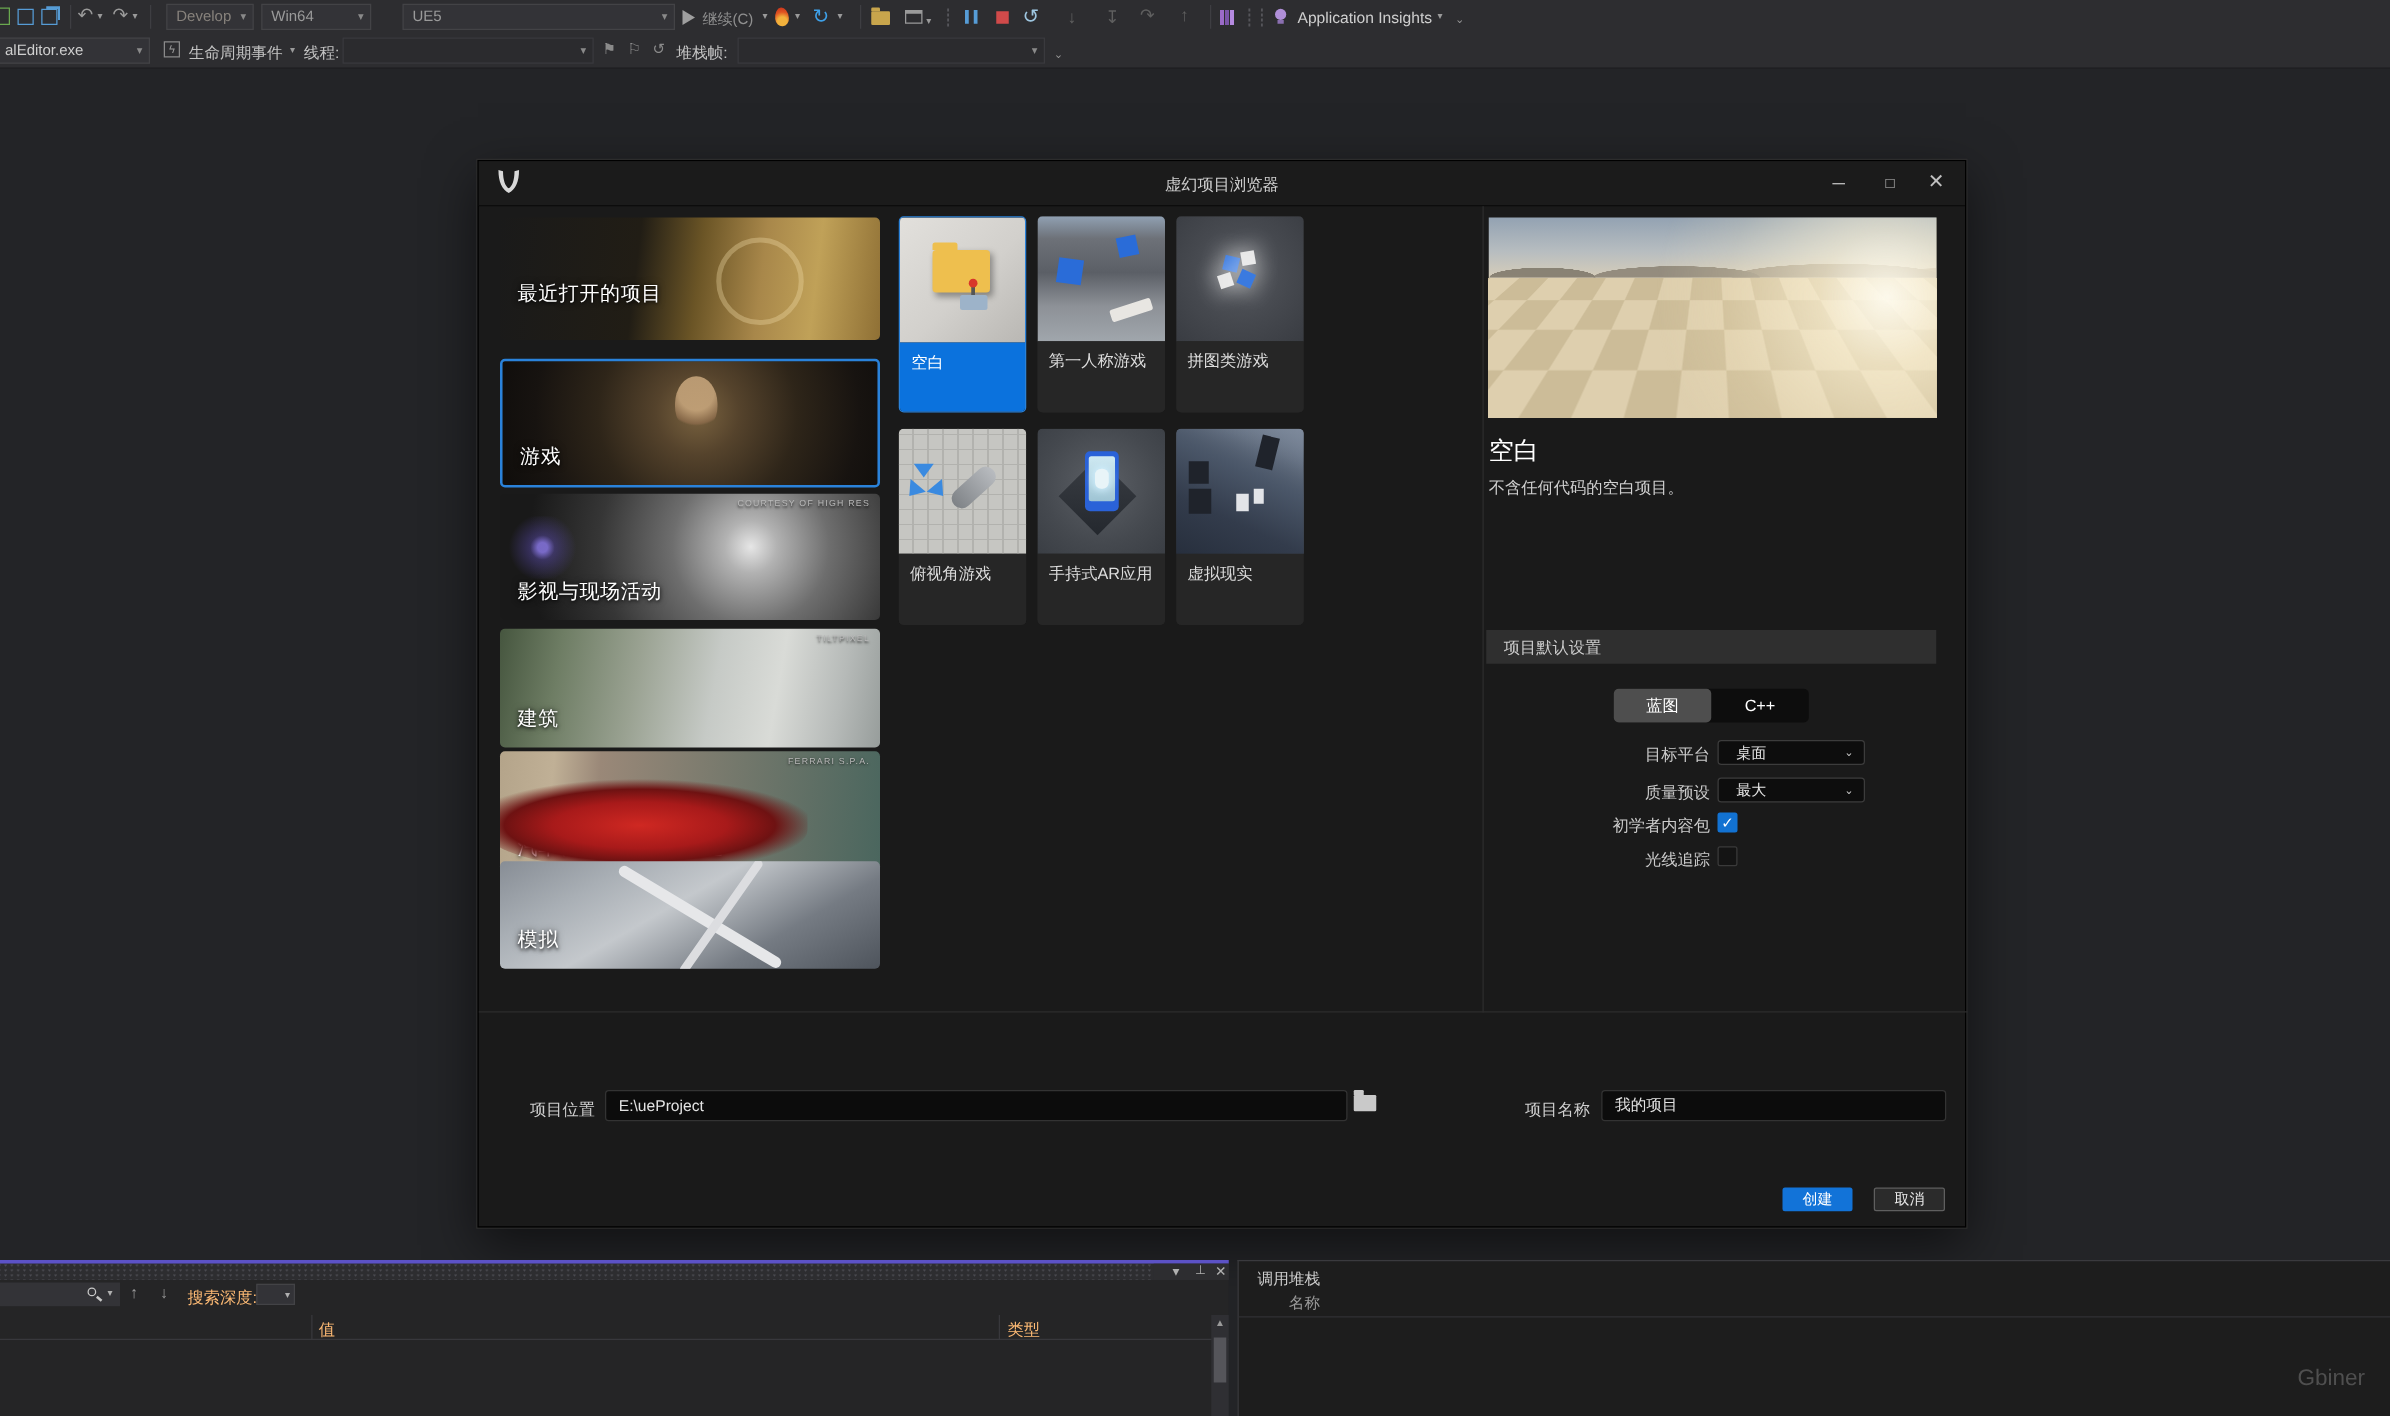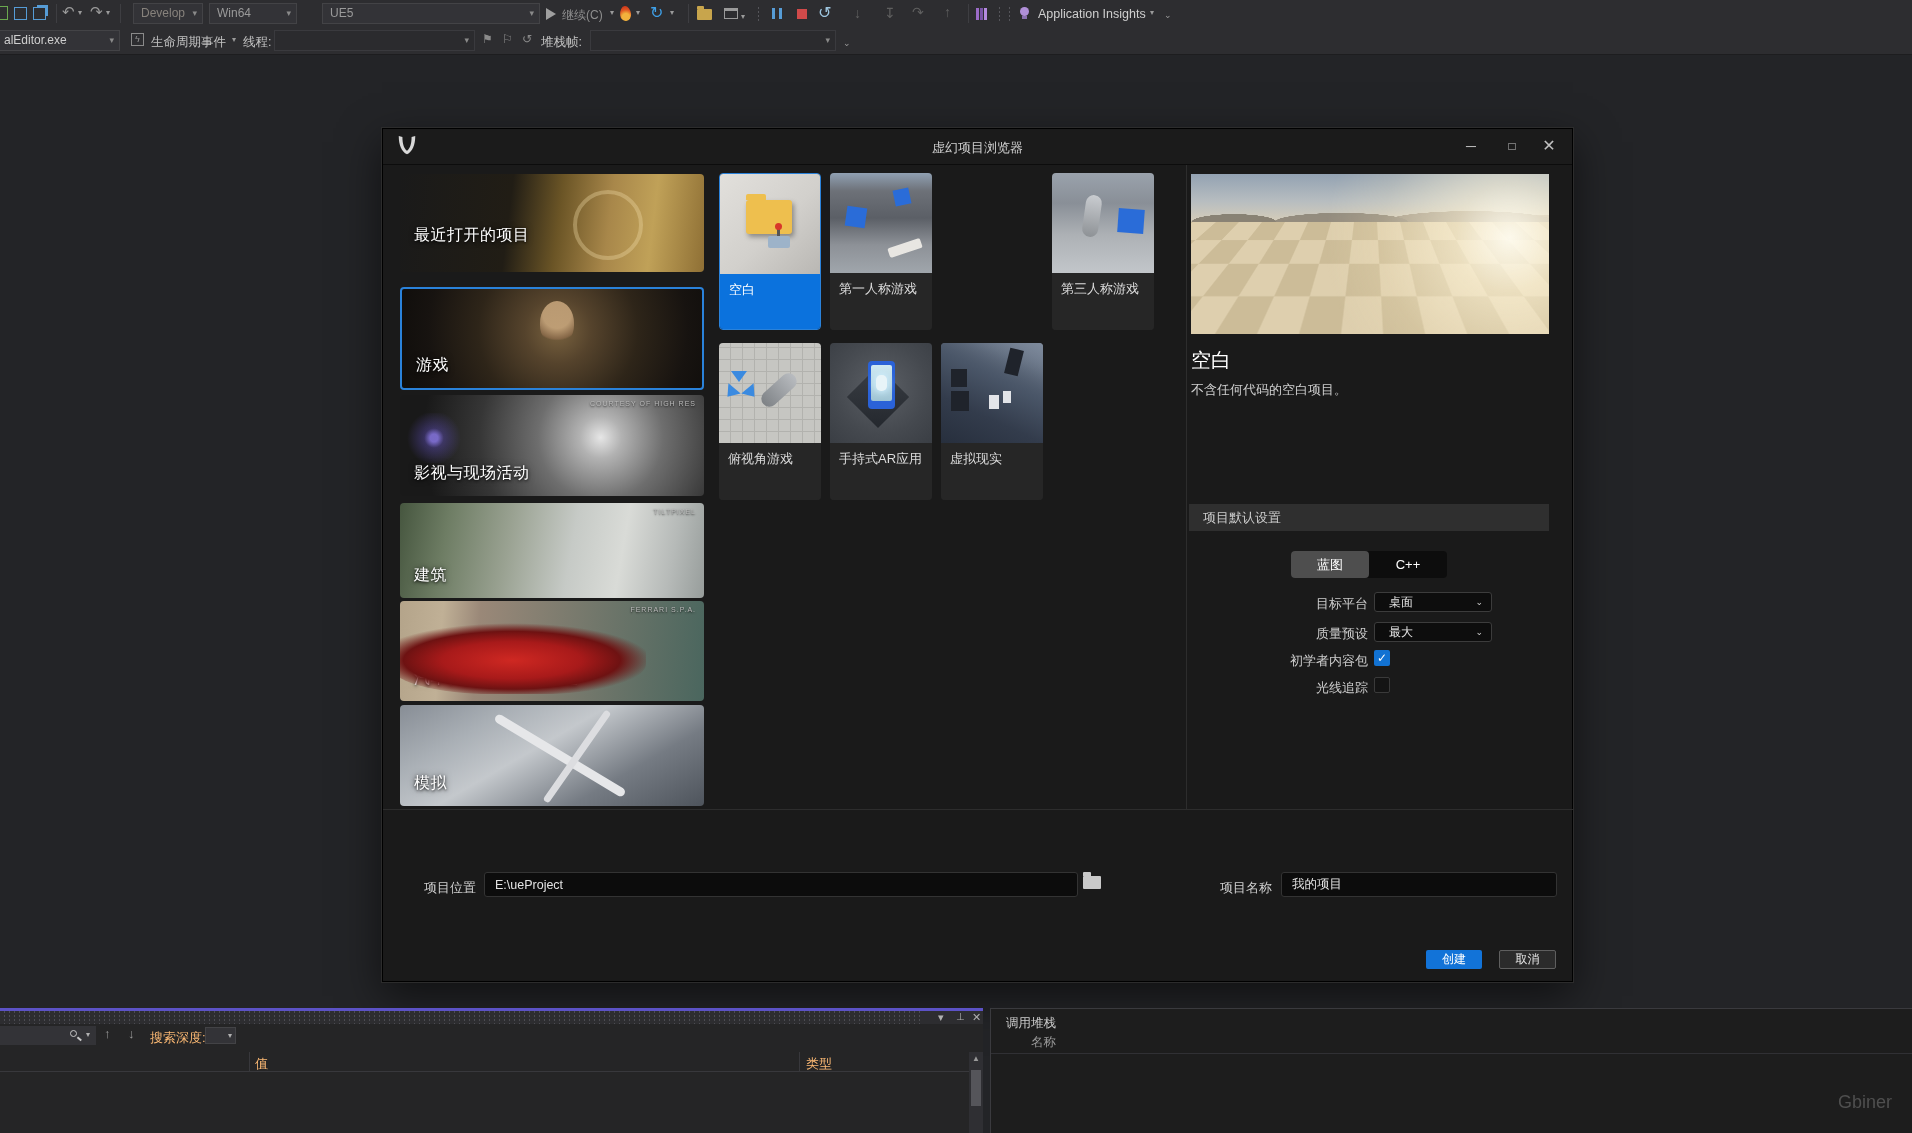--- a/index.html
+++ b/index.html
@@ -65,21 +65,21 @@
   .cat3 { top:266px; height:101px;
     background:radial-gradient(circle at 66% 42%,#e6e6e6 0%,#b2b2b2 10%,#6e6e6e 30%,#363636 58%,#191919 85%); }
   .cat3:before { content:""; position:absolute; left:2%; top:18%; width:70px; height:50px;
     background:radial-gradient(circle at 40% 50%,rgba(150,130,255,.75) 0 8%,rgba(110,90,220,.35) 20%,transparent 55%); }
   .cat4 { top:374px; height:95px;
     background:linear-gradient(100deg,#46563f 0%,#6e7d64 16%,#9aa292 36%,#c6cac6 56%,#d9dbd7 72%,#b6bab8 88%,#979d9b 100%); }
   .cat5 { top:472px; height:100px;
     background:linear-gradient(95deg,#b4a48a 0%,#c0b096 14%,#9a8878 26%,#4a665e 100%); }
   .cat5:after { content:""; position:absolute; left:-4%; top:18%; width:85%; height:75%;
     background:radial-gradient(ellipse 60% 55% at 48% 55%,#cf2822 0%,#a81a1a 45%,#6e1212 70%,transparent 90%); border-radius:40%; }
-  .cat6 { top:576px; height:101px;
+  .cat6 { top:560px; height:86px;
     background:linear-gradient(150deg,#878d95 0%,#a9afb5 24%,#c4c8cc 44%,#757b83 72%,#4e545c 100%); }
   .cat6:before { content:""; position:absolute; left:28%; top:46%; width:150px; height:9px; border-radius:5px;
     background:#e6e7e9; transform:rotate(31deg); }
   .cat6:after { content:""; position:absolute; left:40%; top:48%; width:110px; height:7px; border-radius:4px;
     background:#dcdde0; transform:rotate(-55deg); }
 
   
   .tmpl { position:absolute; width:102px; height:157px; border-radius:4px; background:#262626; overflow:hidden; }
   .tmpl .timg { position:absolute; left:0; top:0; width:100%; height:100px; }
   .tmpl .tlabel { position:absolute; left:0; top:100px; width:100%; height:57px; background:#262626;
@@ -304,26 +304,28 @@
       <div class="tlabel">空白</div>
     </div>
     <div class="tmpl row1 tx2">
       <div class="timg img-fps">
         <span class="cube" style="left:16px;top:34px;width:20px;height:20px;transform:rotate(8deg)"></span>
         <span class="cube" style="left:64px;top:16px;width:16px;height:16px;transform:rotate(-12deg)"></span>
         <span style="position:absolute;left:58px;top:70px;width:34px;height:10px;background:#e8e6e2;transform:rotate(-18deg);border-radius:2px"></span>
       </div>
       <div class="tlabel">第一人称游戏</div>
     </div>
-    <div class="tmpl row1 tx4">
-      <div class="timg img-tps">
-        <span class="manny" style="left:32px;top:22px"></span>
-        <span class="cube" style="left:66px;top:36px;width:26px;height:24px;transform:rotate(4deg)"></span>
-      </div>
-      <div class="tlabel">第三人称游戏</div>
+    <div class="tmpl row1 tx3">
+      <div class="timg img-puzzle">
+        <span class="pz" style="left:38px;top:32px;width:12px;height:12px;background:#3a7ae0;transform:rotate(14deg)"></span>
+        <span class="pz" style="left:52px;top:28px;width:11px;height:11px;background:#e8e8e8;transform:rotate(-10deg)"></span>
+        <span class="pz" style="left:34px;top:46px;width:11px;height:11px;background:#e8e8e8;transform:rotate(-18deg)"></span>
+        <span class="pz" style="left:50px;top:44px;width:12px;height:12px;background:#3a7ae0;transform:rotate(24deg)"></span>
+      </div>
+      <div class="tlabel">拼图类游戏</div>
     </div>
     <div class="tmpl row2 tx1">
       <div class="timg img-topdown">
         <span class="td-arrow" style="left:12px;top:28px"></span>
         <span class="td-arrow" style="left:4px;top:44px;transform:rotate(40deg)"></span>
         <span class="td-arrow" style="left:24px;top:44px;transform:rotate(-40deg)"></span>
         <span class="manny" style="left:52px;top:26px;transform:rotate(48deg);background:linear-gradient(180deg,#b9bcc0,#7e8286)"></span>
       </div>
       <div class="tlabel">俯视角游戏</div>
     </div>

